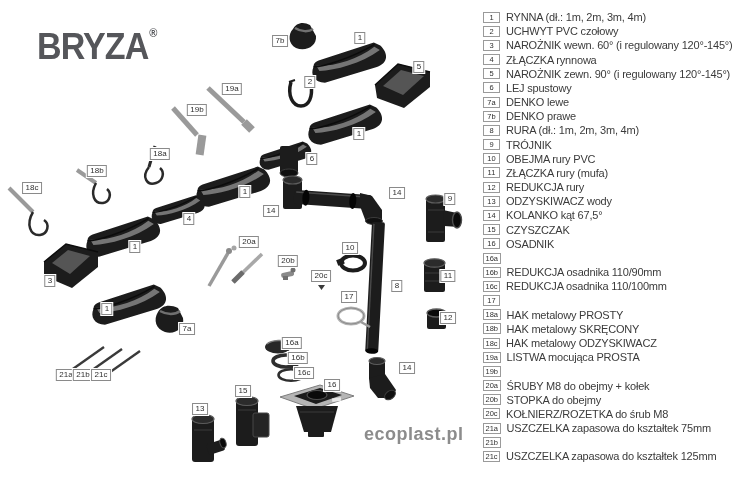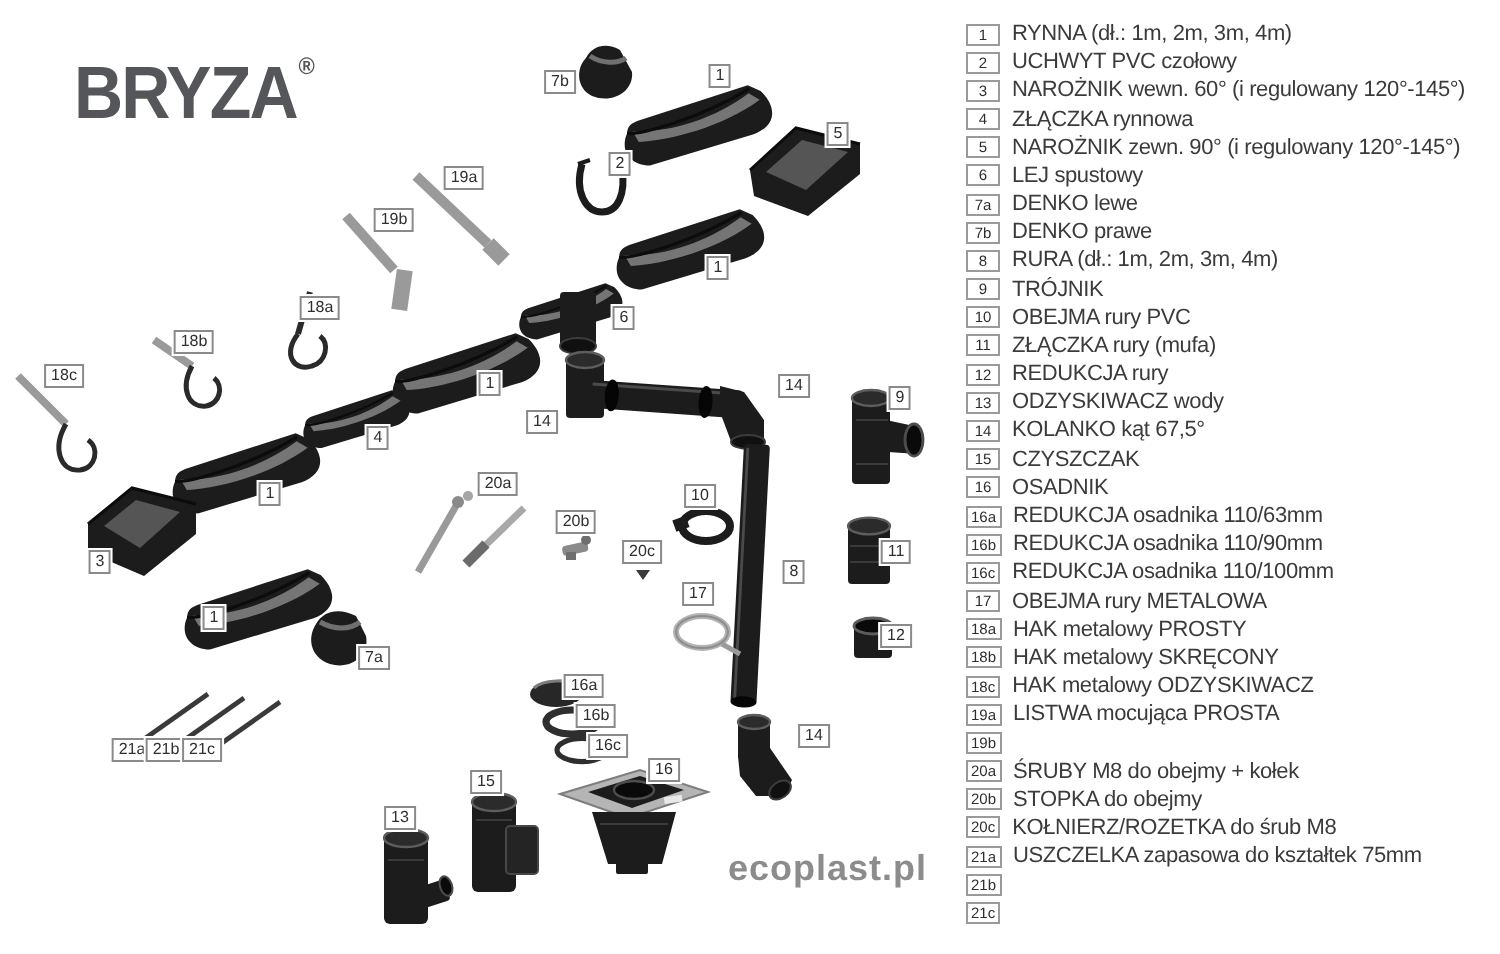--- a/index.html
+++ b/index.html
@@ -350,33 +350,31 @@
       <div class="legend-row">
         <span class="legend-tag">15</span>
         <span class="legend-label">CZYSZCZAK</span>
       </div>
       <div class="legend-row">
         <span class="legend-tag">16</span>
         <span class="legend-label">OSADNIK</span>
       </div>
       <div class="legend-row">
         <span class="legend-tag">16a</span>
-        <span class="legend-label">REDUKCJA osadnika 110/63mm</span>
       </div>
       <div class="legend-row">
         <span class="legend-tag">16b</span>
         <span class="legend-label">REDUKCJA osadnika 110/90mm</span>
       </div>
       <div class="legend-row">
         <span class="legend-tag">16c</span>
         <span class="legend-label">REDUKCJA osadnika 110/100mm</span>
       </div>
       <div class="legend-row">
         <span class="legend-tag">17</span>
-        <span class="legend-label">OBEJMA rury METALOWA</span>
       </div>
       <div class="legend-row">
         <span class="legend-tag">18a</span>
         <span class="legend-label">HAK metalowy PROSTY</span>
       </div>
       <div class="legend-row">
         <span class="legend-tag">18b</span>
         <span class="legend-label">HAK metalowy SKRĘCONY</span>
       </div>
       <div class="legend-row">
@@ -404,18 +402,19 @@
       </div>
       <div class="legend-row">
         <span class="legend-tag">21a</span>
         <span class="legend-label">USZCZELKA zapasowa do kształtek 75mm</span>
       </div>
       <div class="legend-row">
         <span class="legend-tag">21b</span>
       </div>
       <div class="legend-row">
         <span class="legend-tag">21c</span>
+        <span class="legend-label">USZCZELKA zapasowa do kształtek 125mm</span>
       </div>
     </div>
 
   <div class="watermark">ecoplast.pl</div>
 
 </div>
 
 </body></html>

